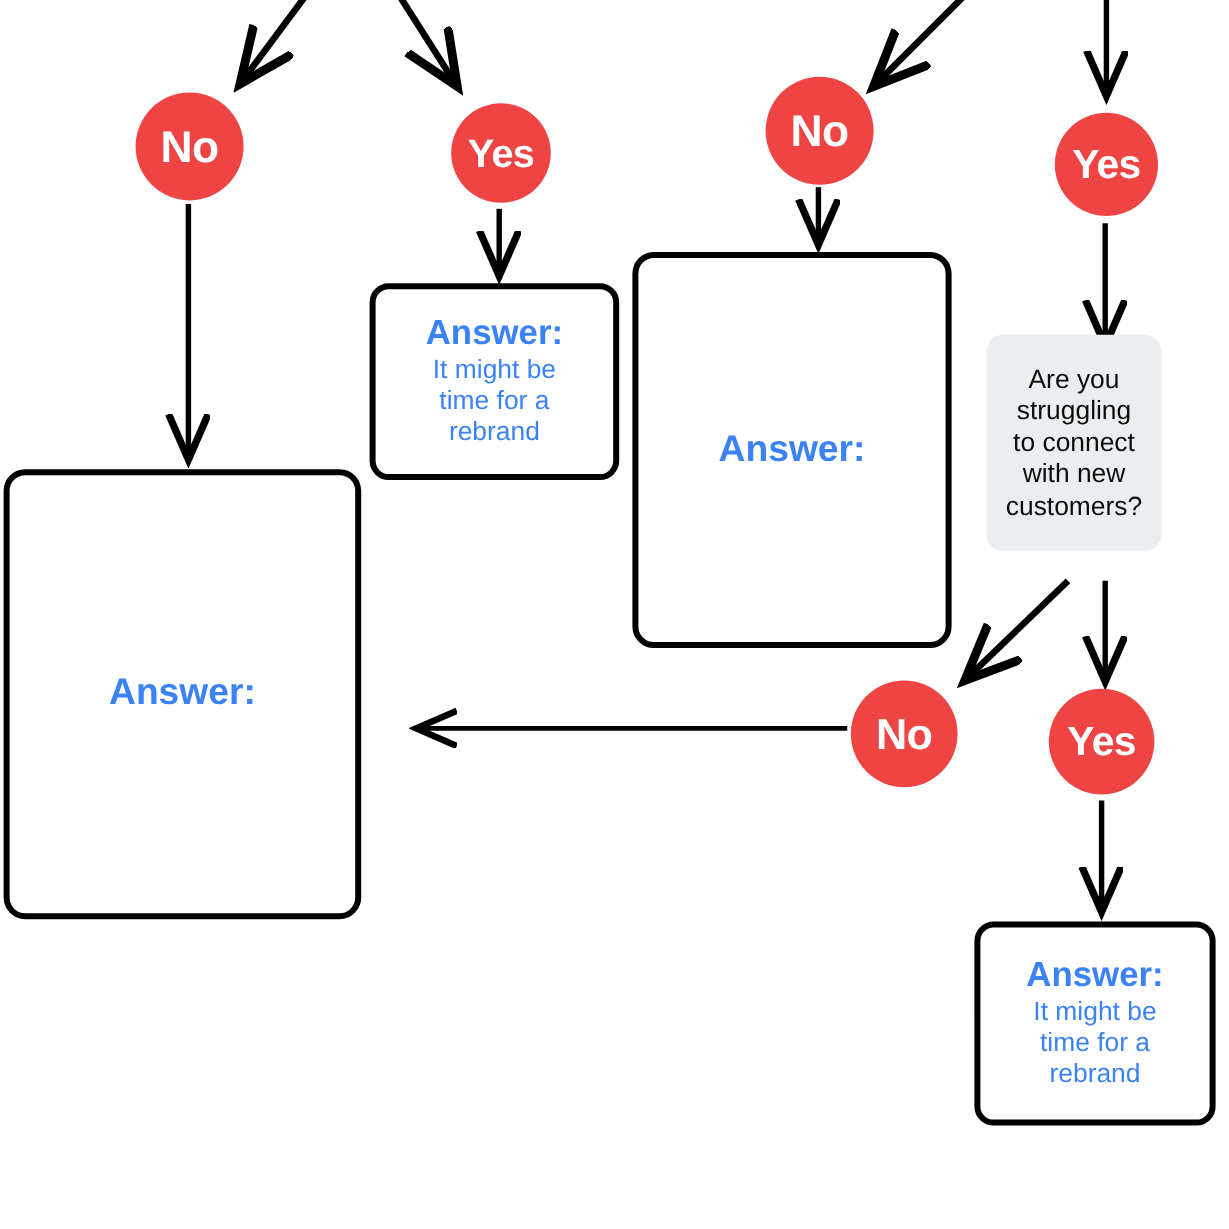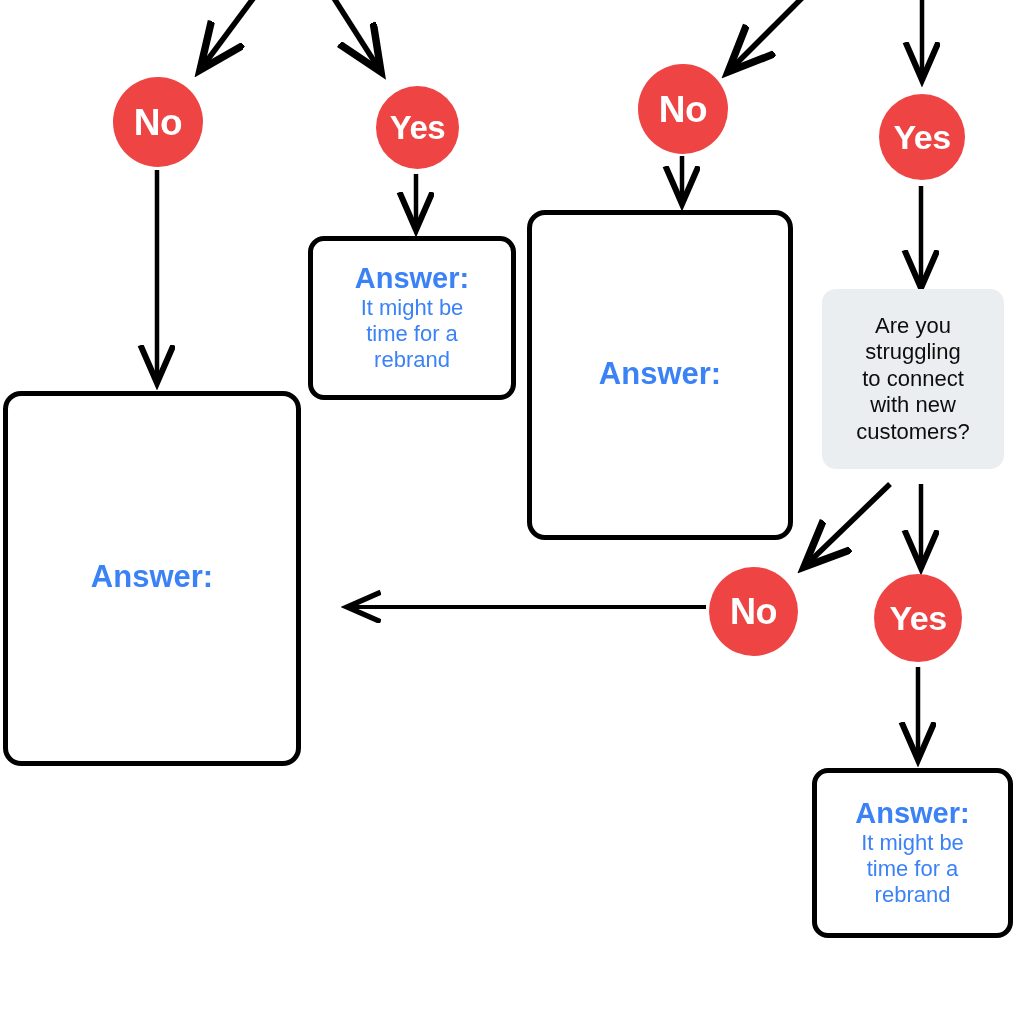--- a/index.html
+++ b/index.html
@@ -159,21 +159,21 @@
     <div class="answer-title" style="font-size:31px;">Answer:</div>
   </div>
 
   <div class="answer-box" style="left:812px; top:768px; width:201px; height:170px;">
     <div class="answer-title" style="font-size:29px;">Answer:</div>
     <div class="answer-body" style="font-size:22px;">It might be
 time for a
 rebrand</div>
   </div>
 
-  <div class="question-box" style="left:822px; top:289px; width:182px; height:180px; font-size:22px;">
+  <div class="question-box" style="left:822px; top:279px; width:146px; height:180px; font-size:22px;">
     <span>Are you
 struggling
 to connect
 with new
 customers?</span>
   </div>
 
 </div>
 
 </body></html>

